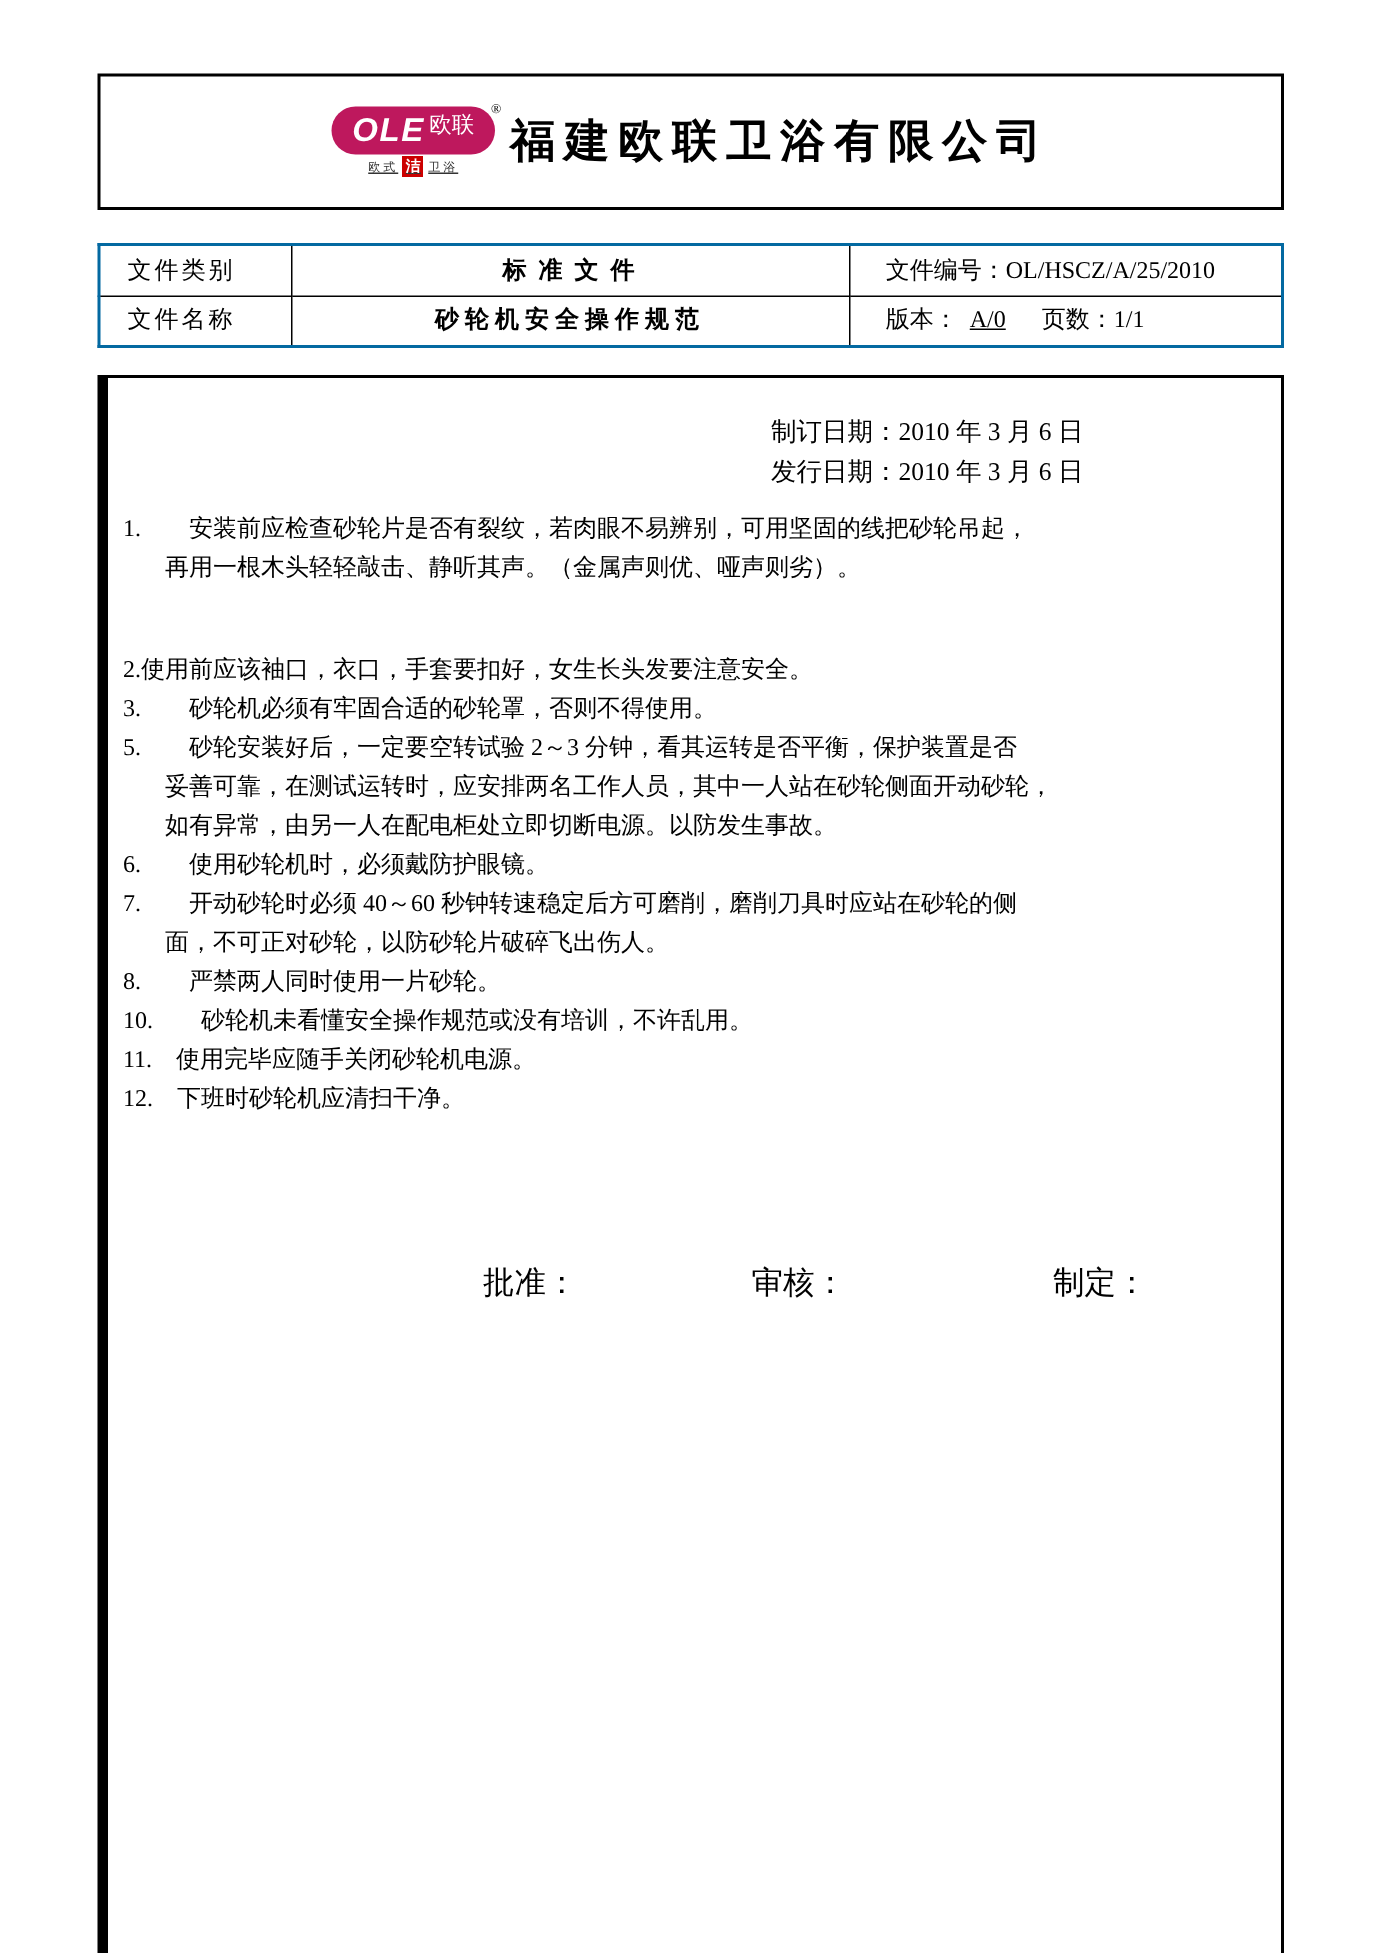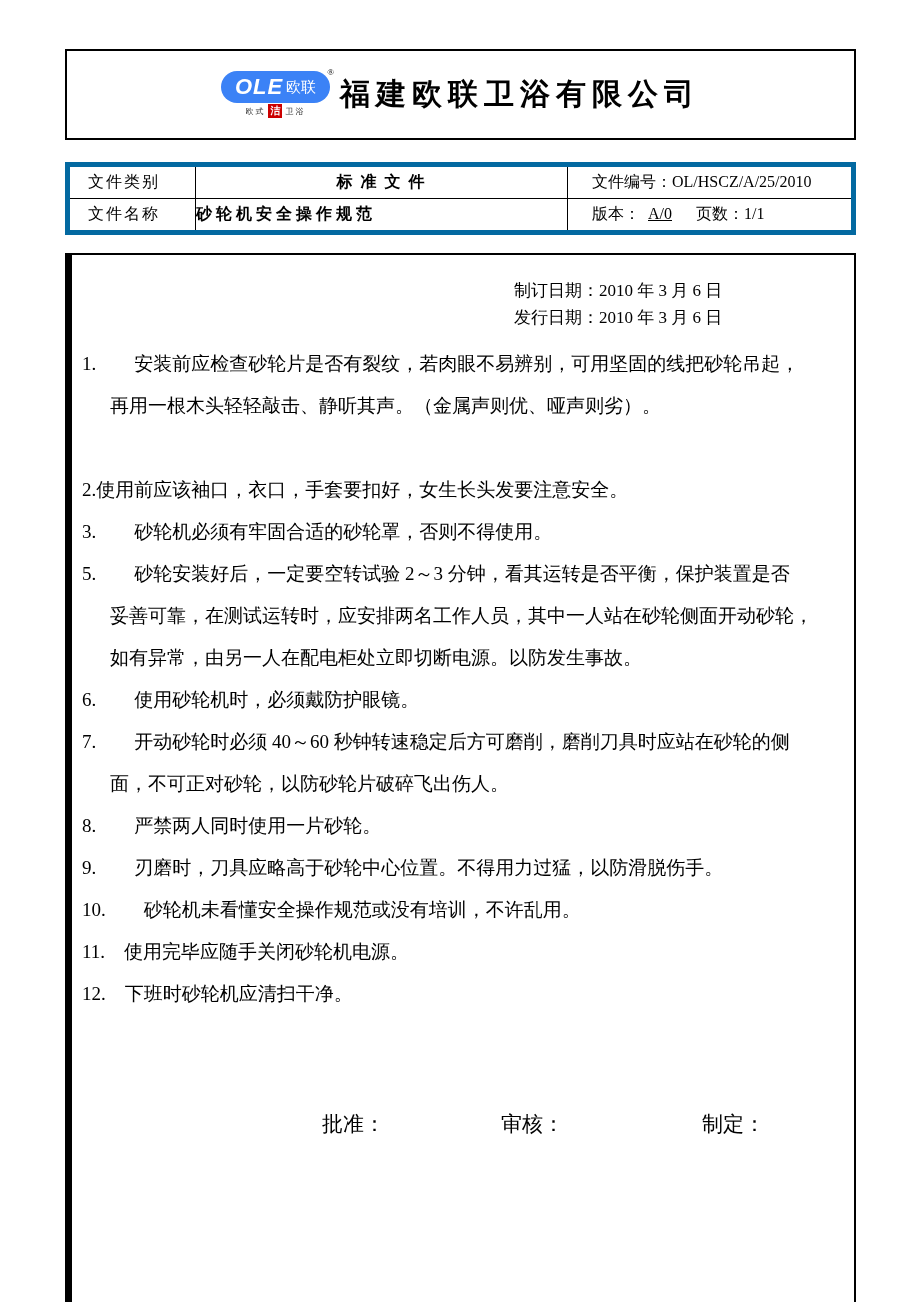--- a/index.html
+++ b/index.html
@@ -12,62 +12,62 @@
   .page { padding: 49px 64px 0 65px; }
 
   
   .header-box {
     border: 2px solid #000; height: 91px;
     display: flex; flex-direction: column; align-items: center; justify-content: center;
   }
   .header-top { display: flex; align-items: center; }
   .logo { display: flex; flex-direction: column; align-items: center; margin-right: 10px; position: relative; }
   .logo-oval {
-    background: #3b82f6; border-radius: 17px; padding: 3px 14px;
-    display: flex; align-items: center;
+    background: #be185d; border-radius: 17px; padding: 3px 14px;
+    display: flex; align-items: flex-start;
   }
   .logo-ole {
     color: #fff; font-weight: bold; font-style: italic; font-size: 22px;
     letter-spacing: 1px; font-family: "Liberation Sans", sans-serif;
   }
   .logo-suffix { color: #fff; font-weight: normal; font-size: 15px; margin-left: 3px; }
   .logo-reg { position: absolute; top: -4px; right: -4px; font-size: 9px; color: #000; }
-  .logo-sub { display: flex; align-items: center; margin-top: 1px; font-size: 8px; letter-spacing: 2px; color: #333; }
+  .logo-sub { display: flex; align-items: center; margin-top: 1px; font-size: 8px; letter-spacing: 2px; color: #333; text-decoration: underline; }
   .logo-sub-red {
     color: #fff; background: #cc0000; font-size: 10px; font-weight: bold;
     padding: 0 2px; margin: 0 3px; letter-spacing: 0;
   }
   .company-cn { font-size: 30px; font-weight: bold; letter-spacing: 6px; white-space: nowrap; }
   .company-en { font-size: 17px; font-weight: bold; margin-top: 4px; letter-spacing: 0.3px; }
 
   
-  .doc-table { width: 100%; border-collapse: collapse; margin-top: 22px; border: 5px solid #0369a1; table-layout: fixed; }
+  .doc-table { width: 100%; border-collapse: collapse; margin-top: 22px; border: 2px solid #0369a1; table-layout: fixed; }
   .doc-table td { border: 1px solid #000; height: 34px; font-size: 16px; vertical-align: middle; }
   .col-label { width: 128px; }
   .col-center { width: 372px; }
   .cell-label { padding-left: 18px; letter-spacing: 2px; }
   .cell-center-1 { text-align: center; font-weight: bold; font-size: 17px; letter-spacing: 2px; }
-  .cell-center-2 { text-align: left; font-weight: bold; font-size: 21px; letter-spacing: 4px; }
+  .cell-center-2 { text-align: center; font-weight: bold; font-size: 21px; letter-spacing: 4px; }
   .cell-right { padding-left: 24px; }
   .version-value { text-decoration: underline; margin-left: 8px; }
   .pages-value { margin-left: 24px; }
 
   
   .main-box {
     margin-top: 18px;
     border: 2px solid #000;
     border-left-width: 7px;
     border-bottom-width: 4px;
     height: 1216px;
     padding: 22px 12px 12px 10px;
   }
   .dates { margin-left: 432px; font-size: 17px; line-height: 27px; }
   .items { margin-top: 12px; }
   .item {
-    font-size: 19px; line-height: 42px;
+    font-size: 16px; line-height: 26px;
     padding-left: 28px; text-indent: -28px;
     white-space: pre-wrap;
   }
   .spacer { height: 42px; }
   .signoff { margin-top: 95px; font-size: 21px; display: flex; }
   .signoff-approve { margin-left: 240px; }
   .signoff-review  { margin-left: 116px; }
   .signoff-draft   { margin-left: 138px; }
 </style>
 </head>
@@ -129,21 +129,20 @@
       <div class="spacer"></div>
       <p class="item">2.使用前应该袖口，衣口，手套要扣好，女生长头发要注意安全。</p>
       <p class="item">3.　　砂轮机必须有牢固合适的砂轮罩，否则不得使用。</p>
       <p class="item">5.　　砂轮安装好后，一定要空转试验 2～3 分钟，看其运转是否平衡，保护装置是否
 妥善可靠，在测试运转时，应安排两名工作人员，其中一人站在砂轮侧面开动砂轮，
 如有异常，由另一人在配电柜处立即切断电源。以防发生事故。</p>
       <p class="item">6.　　使用砂轮机时，必须戴防护眼镜。</p>
       <p class="item">7.　　开动砂轮时必须 40～60 秒钟转速稳定后方可磨削，磨削刀具时应站在砂轮的侧
 面，不可正对砂轮，以防砂轮片破碎飞出伤人。</p>
       <p class="item">8.　　严禁两人同时使用一片砂轮。</p>
-      <p class="item">9.　　刃磨时，刀具应略高于砂轮中心位置。不得用力过猛，以防滑脱伤手。</p>
       <p class="item">10.　　砂轮机未看懂安全操作规范或没有培训，不许乱用。</p>
       <p class="item">11.　使用完毕应随手关闭砂轮机电源。</p>
       <p class="item">12.　下班时砂轮机应清扫干净。</p>
     </div>
 
     <div class="signoff">
       <span class="signoff-approve">批准：</span>
       <span class="signoff-review">审核：</span>
       <span class="signoff-draft">制定：</span>
     </div>

